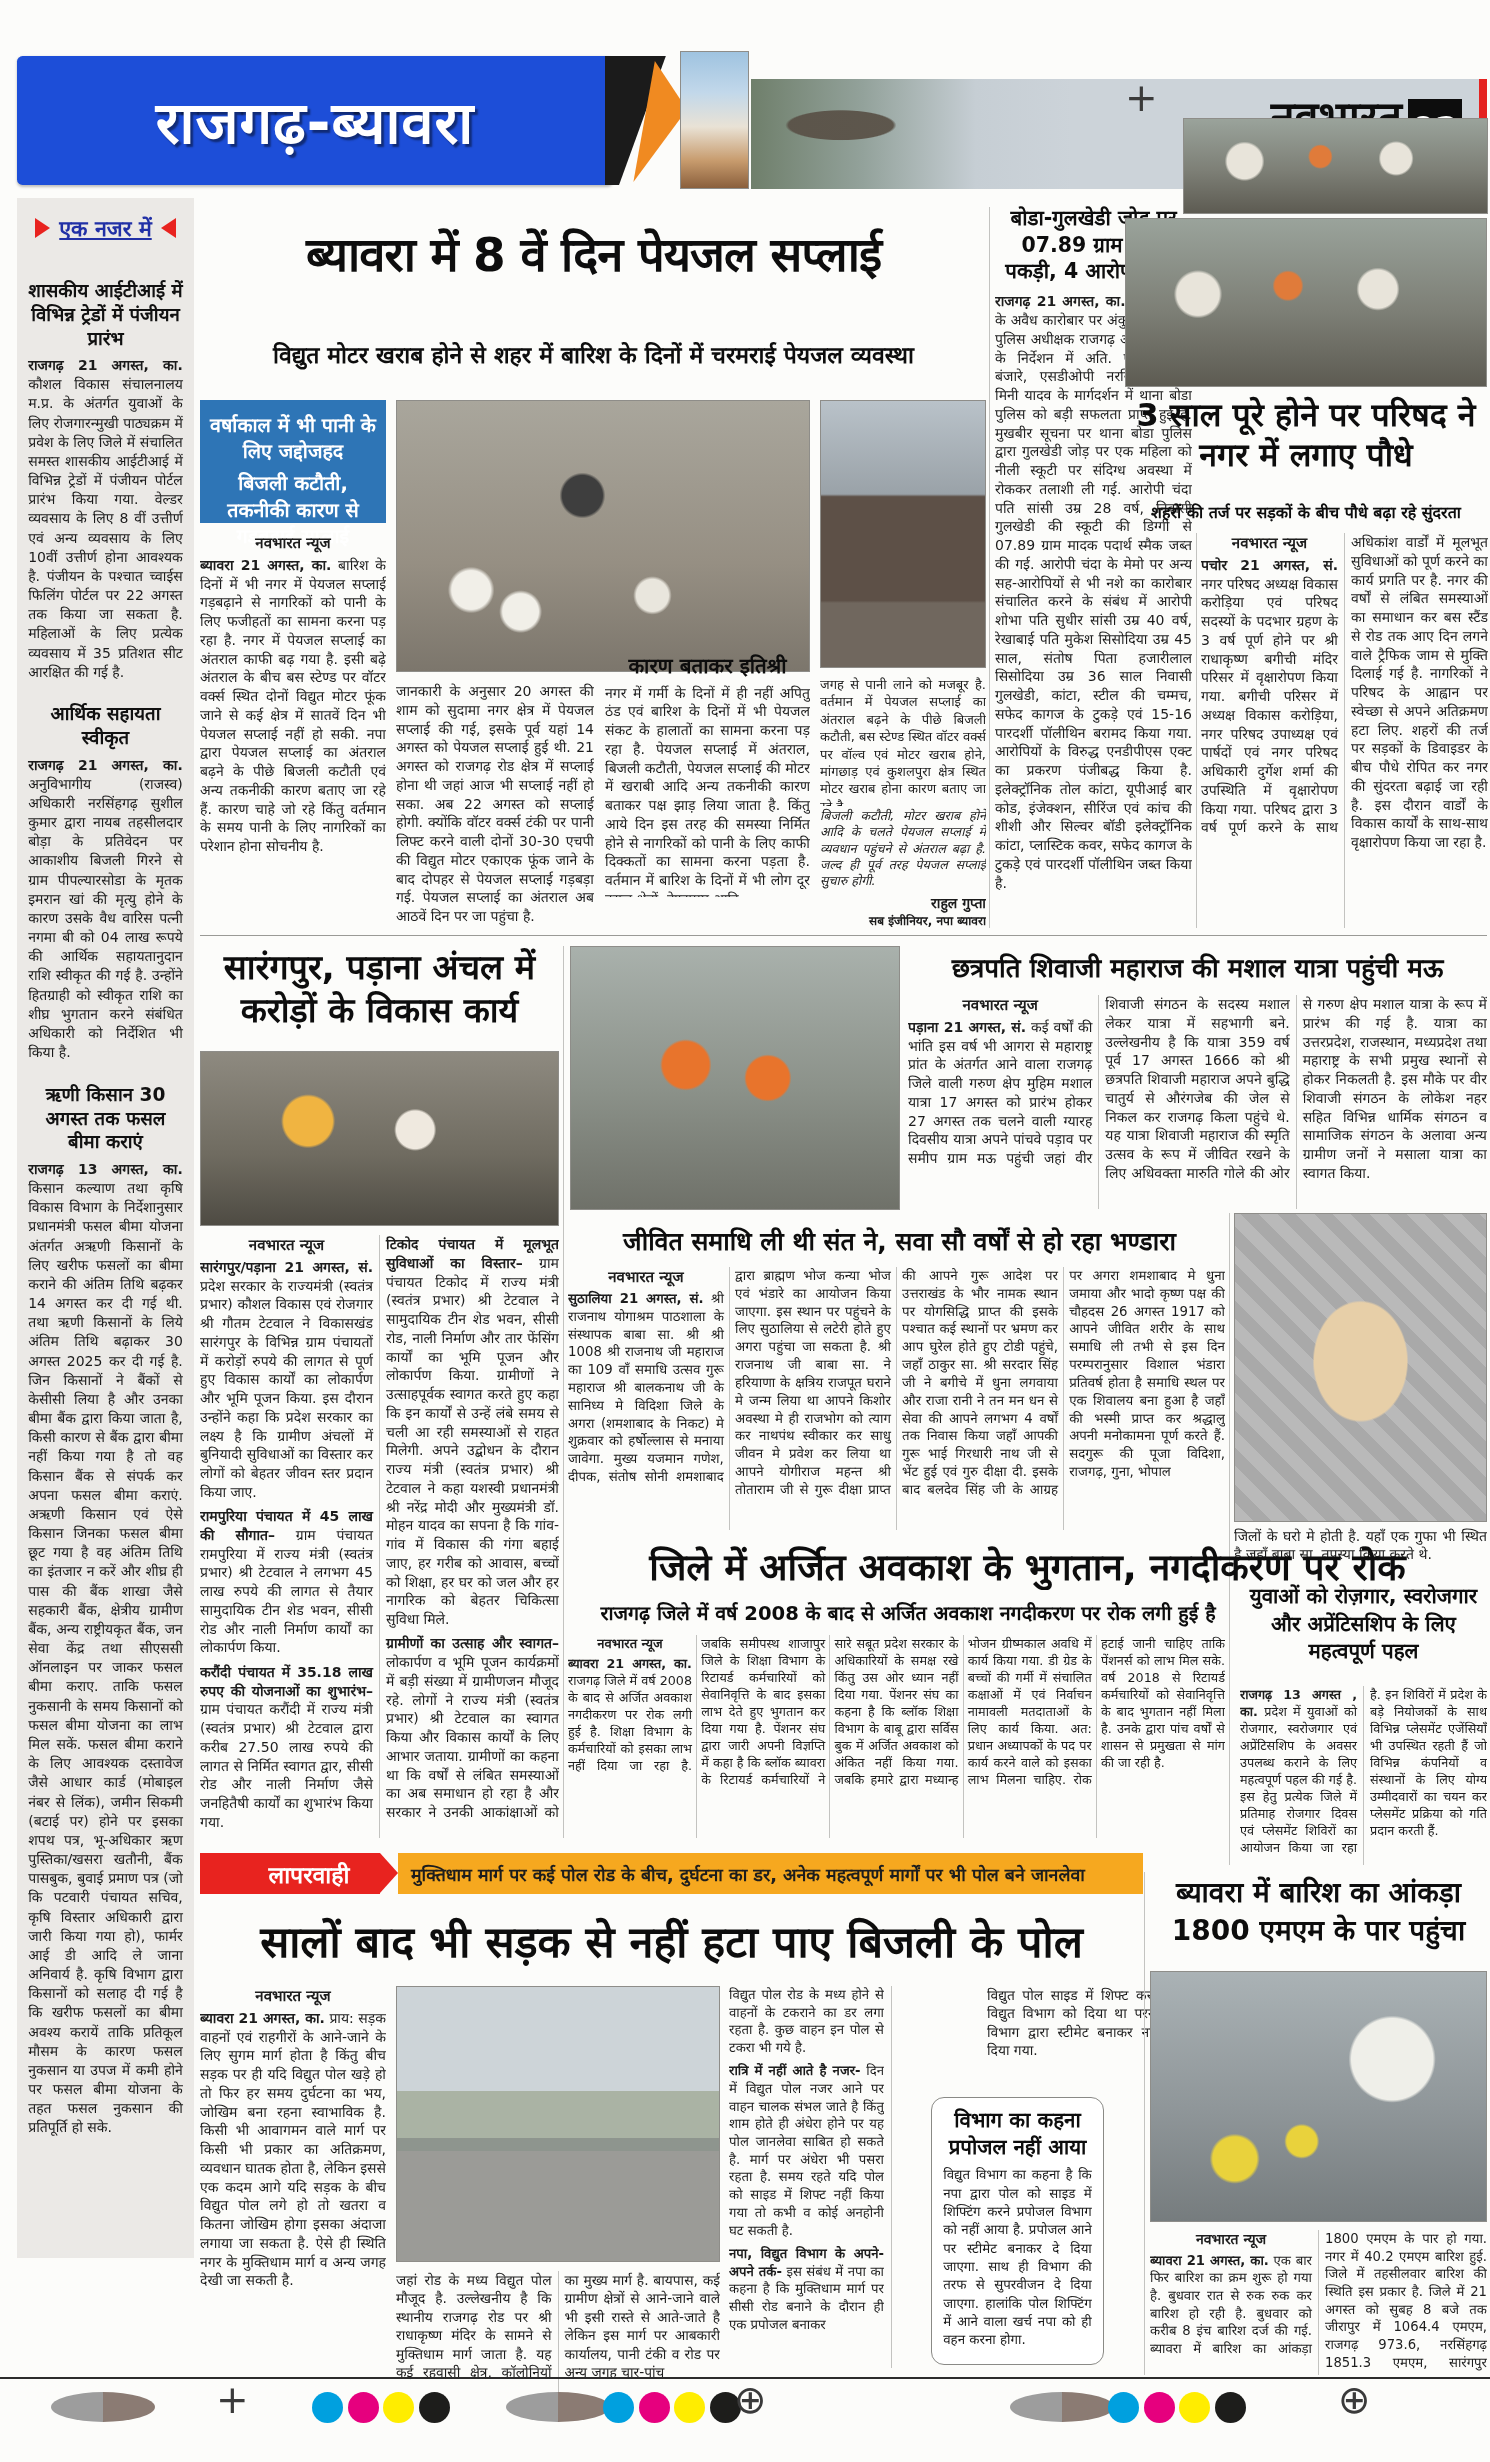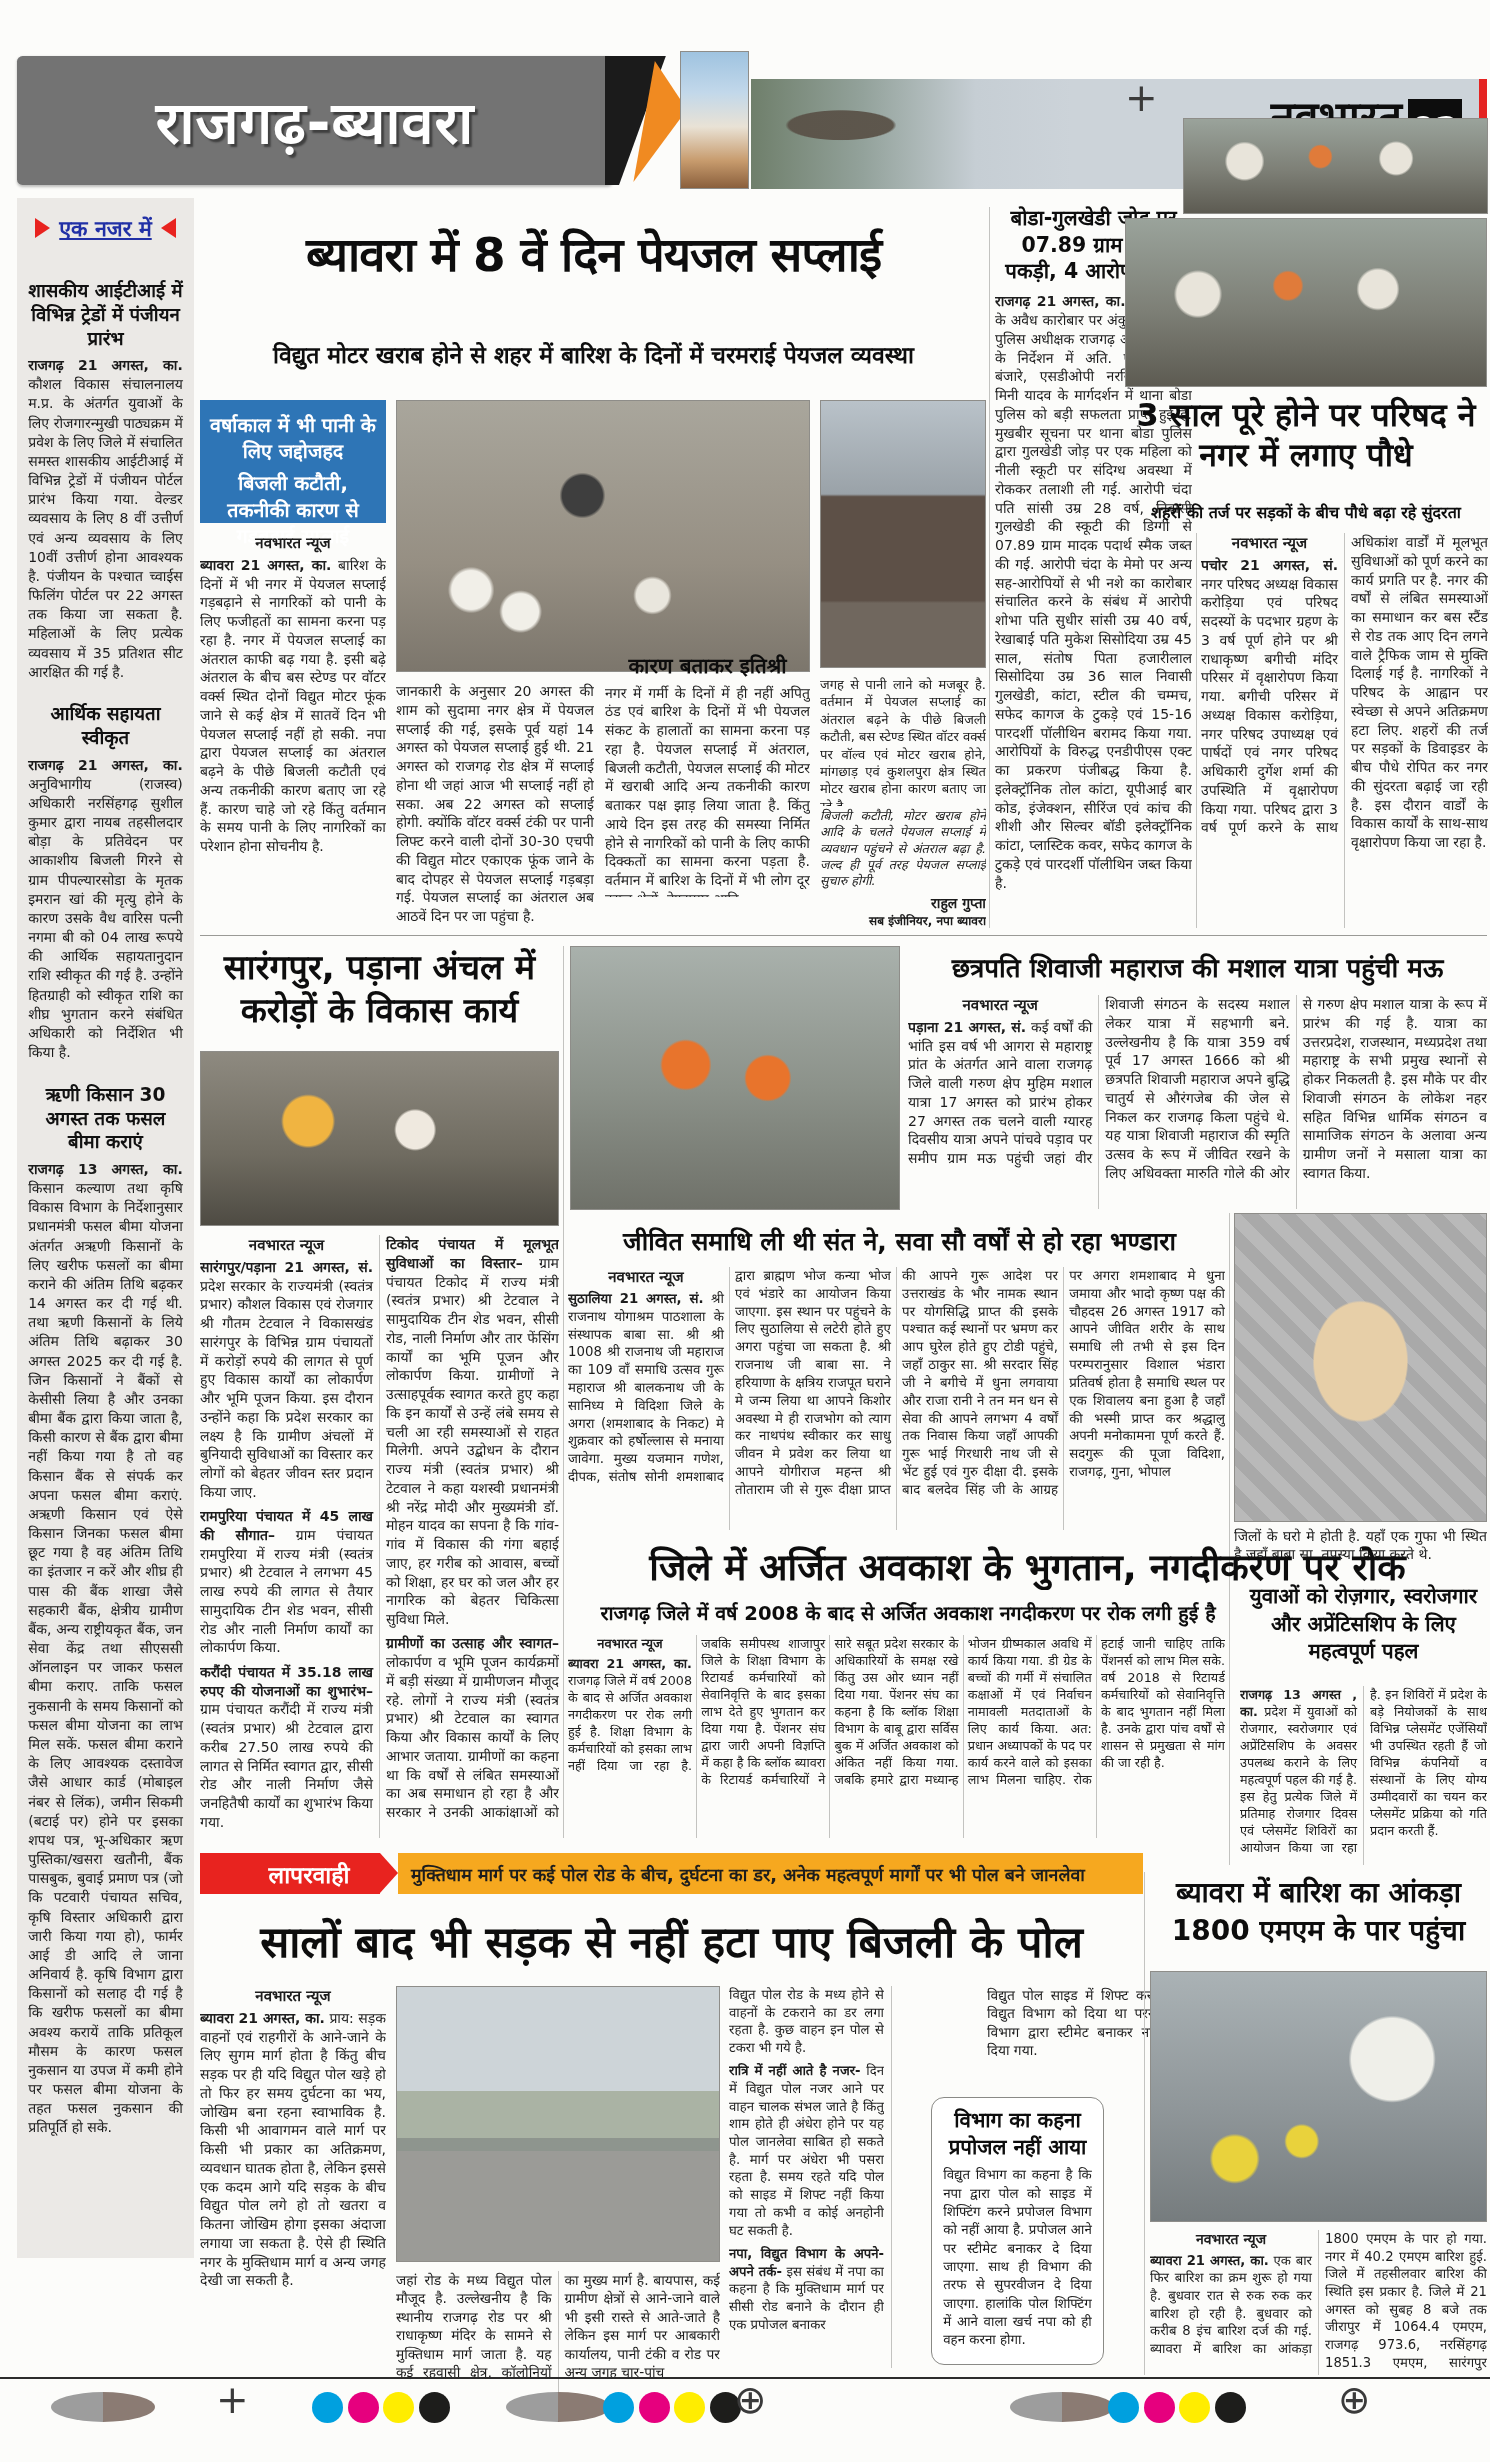--- a/index.html
+++ b/index.html
@@ -86,21 +86,21 @@
     radial-gradient(circle at 72% 35%, #efefe9 0 14%, transparent 15%),
     linear-gradient(180deg,#aab2b5 0%,#8f9699 55%,#767c7e 100%);}
   .ribbon-b{background:#1b1b1b;clip-path:polygon(0 0,78% 0,18% 100%,0 100%);}
   .ribbon-o{background:#f08a21;clip-path:polygon(52% 0,100% 40%,20% 100%);}
 </style>
 </head>
 <body>
 
 <div class="page">
 
-  <div class="abs" style="left:17px;top:56px;width:596px;height:129px;background:#737373;border-radius:5.6px;box-shadow:0 1.9px 2.8px rgba(0,0,0,.25);display:flex;align-items:center;justify-content:center;">
+  <div class="abs" style="left:17px;top:56px;width:596px;height:129px;background:#1d4ed8;border-radius:5.6px;box-shadow:0 1.9px 2.8px rgba(0,0,0,.25);display:flex;align-items:center;justify-content:center;">
     <span style="color:#fff;font-weight:bold;font-size:58px;text-shadow:2.8px 2.8px 1.9px rgba(0,0,0,.45);letter-spacing:0.9px;">राजगढ़-ब्यावरा</span>
   </div>
   <div class="abs ribbon-b" style="left:605px;top:56px;width:78px;height:129px;"></div>
   <div class="abs ribbon-o" style="left:620px;top:61px;width:67px;height:121px;"></div>
   <div class="abs photo ph-temple" style="left:680px;top:51px;width:69px;height:138px;"></div>
   <div class="abs" style="left:751px;top:79px;width:736px;height:110px;background:#ccd3d9;"></div>
   <div class="abs ph-fort" style="left:751px;top:79px;width:321px;height:110px;"></div>
   <div class="abs regmark" style="left:1125px;top:78px;">+</div>
   <div class="abs" style="left:1211px;top:86px;width:191px;text-align:right;">
     <span style="font-weight:bold;font-size:43px;color:#0e0e0e;">नवभारत</span>

